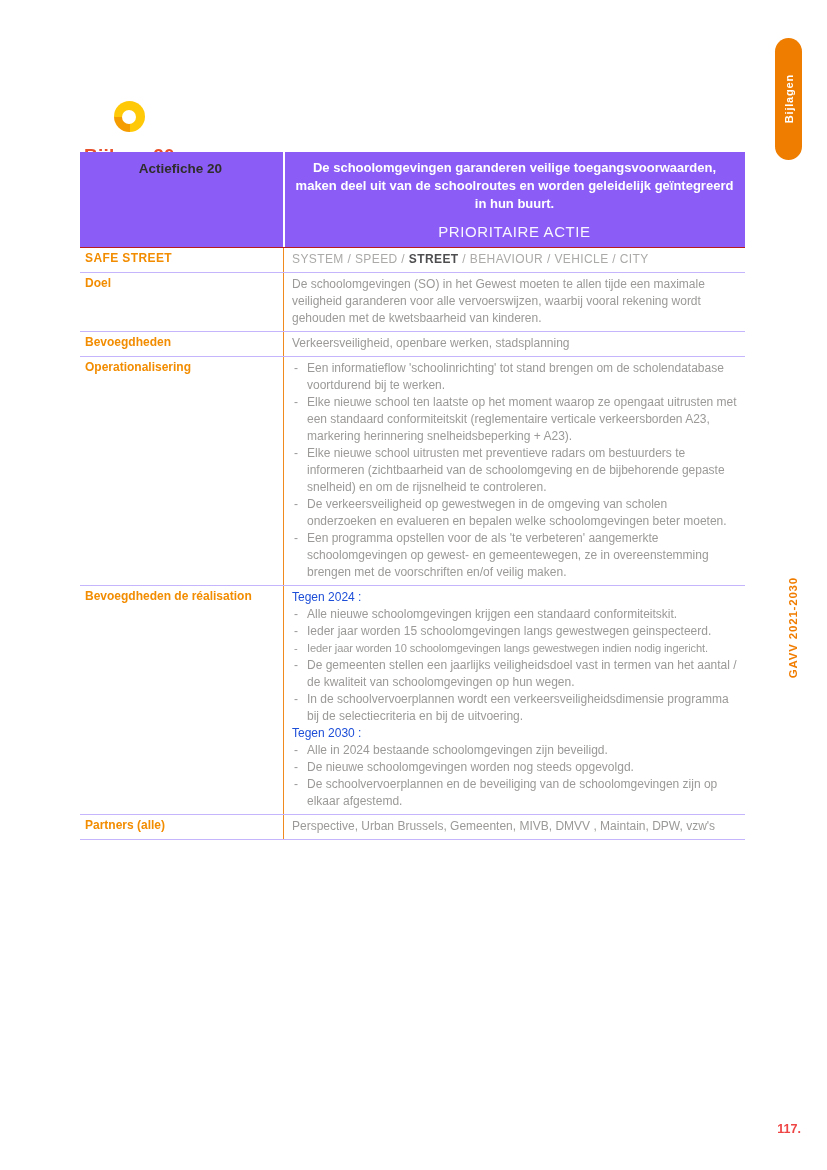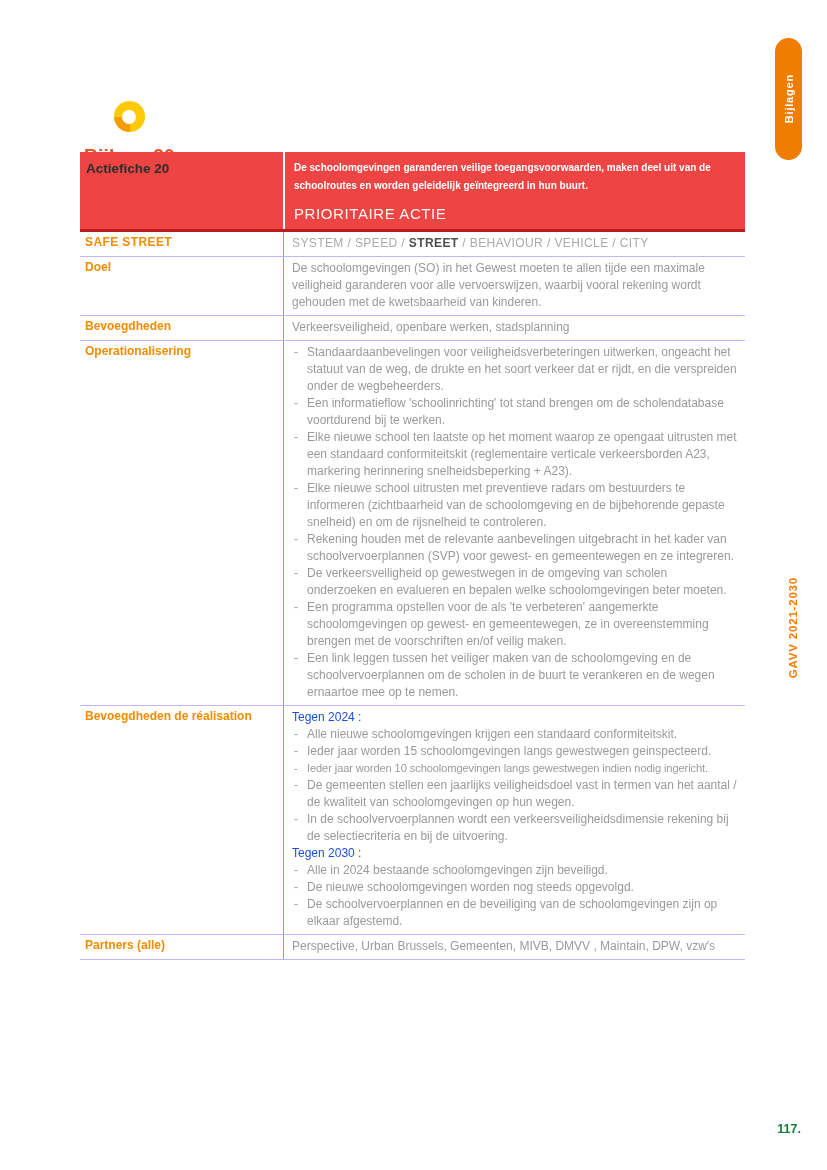--- a/index.html
+++ b/index.html
@@ -25,24 +25,24 @@
   .label-cell {
     width: 203px; flex: 0 0 203px; padding: 3px 8px 4px 5px;
     color: #F28C00; font-weight: bold;
   }
   .value-cell {
     flex: 1 1 auto; border-left: 1px solid #F08A1E; padding: 3px 6px 4px 8px;
     color: #9B9A98; line-height: 17px;
   }
 
   
-  .header-row { background: #ef4444; border-bottom: 3px solid #b91c1c; min-height: 60px; }
+  .header-row { background: #8b5cf6; border-bottom: 1px solid #b91c1c; min-height: 60px; text-align: center; }
   .header-row .label-cell { padding: 9px 8px 8px 6px; color: #2F2E2C; font-size: 13.5px; }
   .header-row .value-cell { border-left: 2px solid #ffffff; padding: 7px 10px 7px 9px; }
-  .header-desc { color: #ffffff; font-weight: bold; font-size: 10px; line-height: 18px; max-width: 448px; }
+  .header-desc { color: #ffffff; font-weight: bold; font-size: 13px; line-height: 18px; max-width: 448px; }
   .header-priority { color: rgba(255,255,255,0.95); font-size: 15px; letter-spacing: 0.6px; margin-top: 10px; }
 
   
   .safe-street-label { letter-spacing: 0.4px; }
   .street-line { color: #ABAAA8; letter-spacing: 0.4px; }
   .street-sep { color: #ABAAA8; }
   .street-active { color: #4E4E50; font-weight: bold; }
 
   
   ul.bullets { list-style: none; }
@@ -65,21 +65,21 @@
   .gavv-vertical {
     position: absolute; left: 779px; top: 560px; width: 28px; height: 136px;
     display: flex; align-items: center; justify-content: center;
   }
   .gavv-vertical .vtext {
     writing-mode: vertical-rl; transform: rotate(180deg);
     color: #F07D00; font-weight: bold; font-size: 11.5px; letter-spacing: 0.8px; white-space: nowrap;
   }
   .page-number {
     position: absolute; right: 26px; top: 1122px;
-    color: #15803d; font-weight: bold; font-size: 12.5px;
+    color: #ef4444; font-weight: bold; font-size: 12.5px;
   }
 </style>
 </head>
 <body>
 
 <div class="page">
 
   <div class="title-row">
     <span class="donut"></span>
     <h1 class="page-title">Bijlage 20</h1>
@@ -109,42 +109,39 @@
 
     <div class="row">
       <div class="label-cell">Bevoegdheden</div>
       <div class="value-cell">Verkeersveiligheid, openbare werken, stadsplanning</div>
     </div>
 
     <div class="row">
       <div class="label-cell">Operationalisering</div>
       <div class="value-cell">
         <ul class="bullets">
-            <li>Standaardaanbevelingen voor veiligheidsverbeteringen uitwerken, ongeacht het statuut van de weg, de drukte en het soort verkeer dat er rijdt, en die verspreiden onder de wegbeheerders.</li>
             <li>Een informatieflow 'schoolinrichting' tot stand brengen om de scholendatabase voortdurend bij te werken.</li>
             <li>Elke nieuwe school ten laatste op het moment waarop ze opengaat uitrusten met een standaard conformiteitskit (reglementaire verticale verkeersborden A23, markering herinnering snelheidsbeperking + A23).</li>
             <li>Elke nieuwe school uitrusten met preventieve radars om bestuurders te informeren (zichtbaarheid van de schoolomgeving en de bijbehorende gepaste snelheid) en om de rijsnelheid te controleren.</li>
-            <li>Rekening houden met de relevante aanbevelingen uitgebracht in het kader van schoolvervoerplannen (SVP) voor gewest- en gemeentewegen en ze integreren.</li>
             <li>De verkeersveiligheid op gewestwegen in de omgeving van scholen onderzoeken en evalueren en bepalen welke schoolomgevingen beter moeten.</li>
             <li>Een programma opstellen voor de als 'te verbeteren' aangemerkte schoolomgevingen op gewest- en gemeentewegen, ze in overeenstemming brengen met de voorschriften en/of veilig maken.</li>
-            <li>Een link leggen tussen het veiliger maken van de schoolomgeving en de schoolvervoerplannen om de scholen in de buurt te verankeren en de wegen ernaartoe mee op te nemen.</li>
           </ul>
       </div>
     </div>
 
     <div class="row">
       <div class="label-cell">Bevoegdheden de réalisation</div>
       <div class="value-cell">
         <div class="group-heading">Tegen 2024 :</div>
         <ul class="bullets list-2024">
             <li>Alle nieuwe schoolomgevingen krijgen een standaard conformiteitskit.</li>
             <li>Ieder jaar worden 15 schoolomgevingen langs gewestwegen geinspecteerd.</li>
             <li>Ieder jaar worden 10 schoolomgevingen langs gewestwegen indien nodig ingericht.</li>
             <li>De gemeenten stellen een jaarlijks veiligheidsdoel vast in termen van het aantal / de kwaliteit van schoolomgevingen op hun wegen.</li>
-            <li>In de schoolvervoerplannen wordt een verkeersveiligheidsdimensie rekening bij de selectiecriteria en bij de uitvoering.</li>
+            <li>In de schoolvervoerplannen wordt een verkeersveiligheidsdimensie programma bij de selectiecriteria en bij de uitvoering.</li>
           </ul>
         <div class="group-heading">Tegen 2030 :</div>
         <ul class="bullets list-2030">
             <li>Alle in 2024 bestaande schoolomgevingen zijn beveiligd.</li>
             <li>De nieuwe schoolomgevingen worden nog steeds opgevolgd.</li>
             <li>De schoolvervoerplannen en de beveiliging van de schoolomgevingen zijn op elkaar afgestemd.</li>
           </ul>
       </div>
     </div>
 

